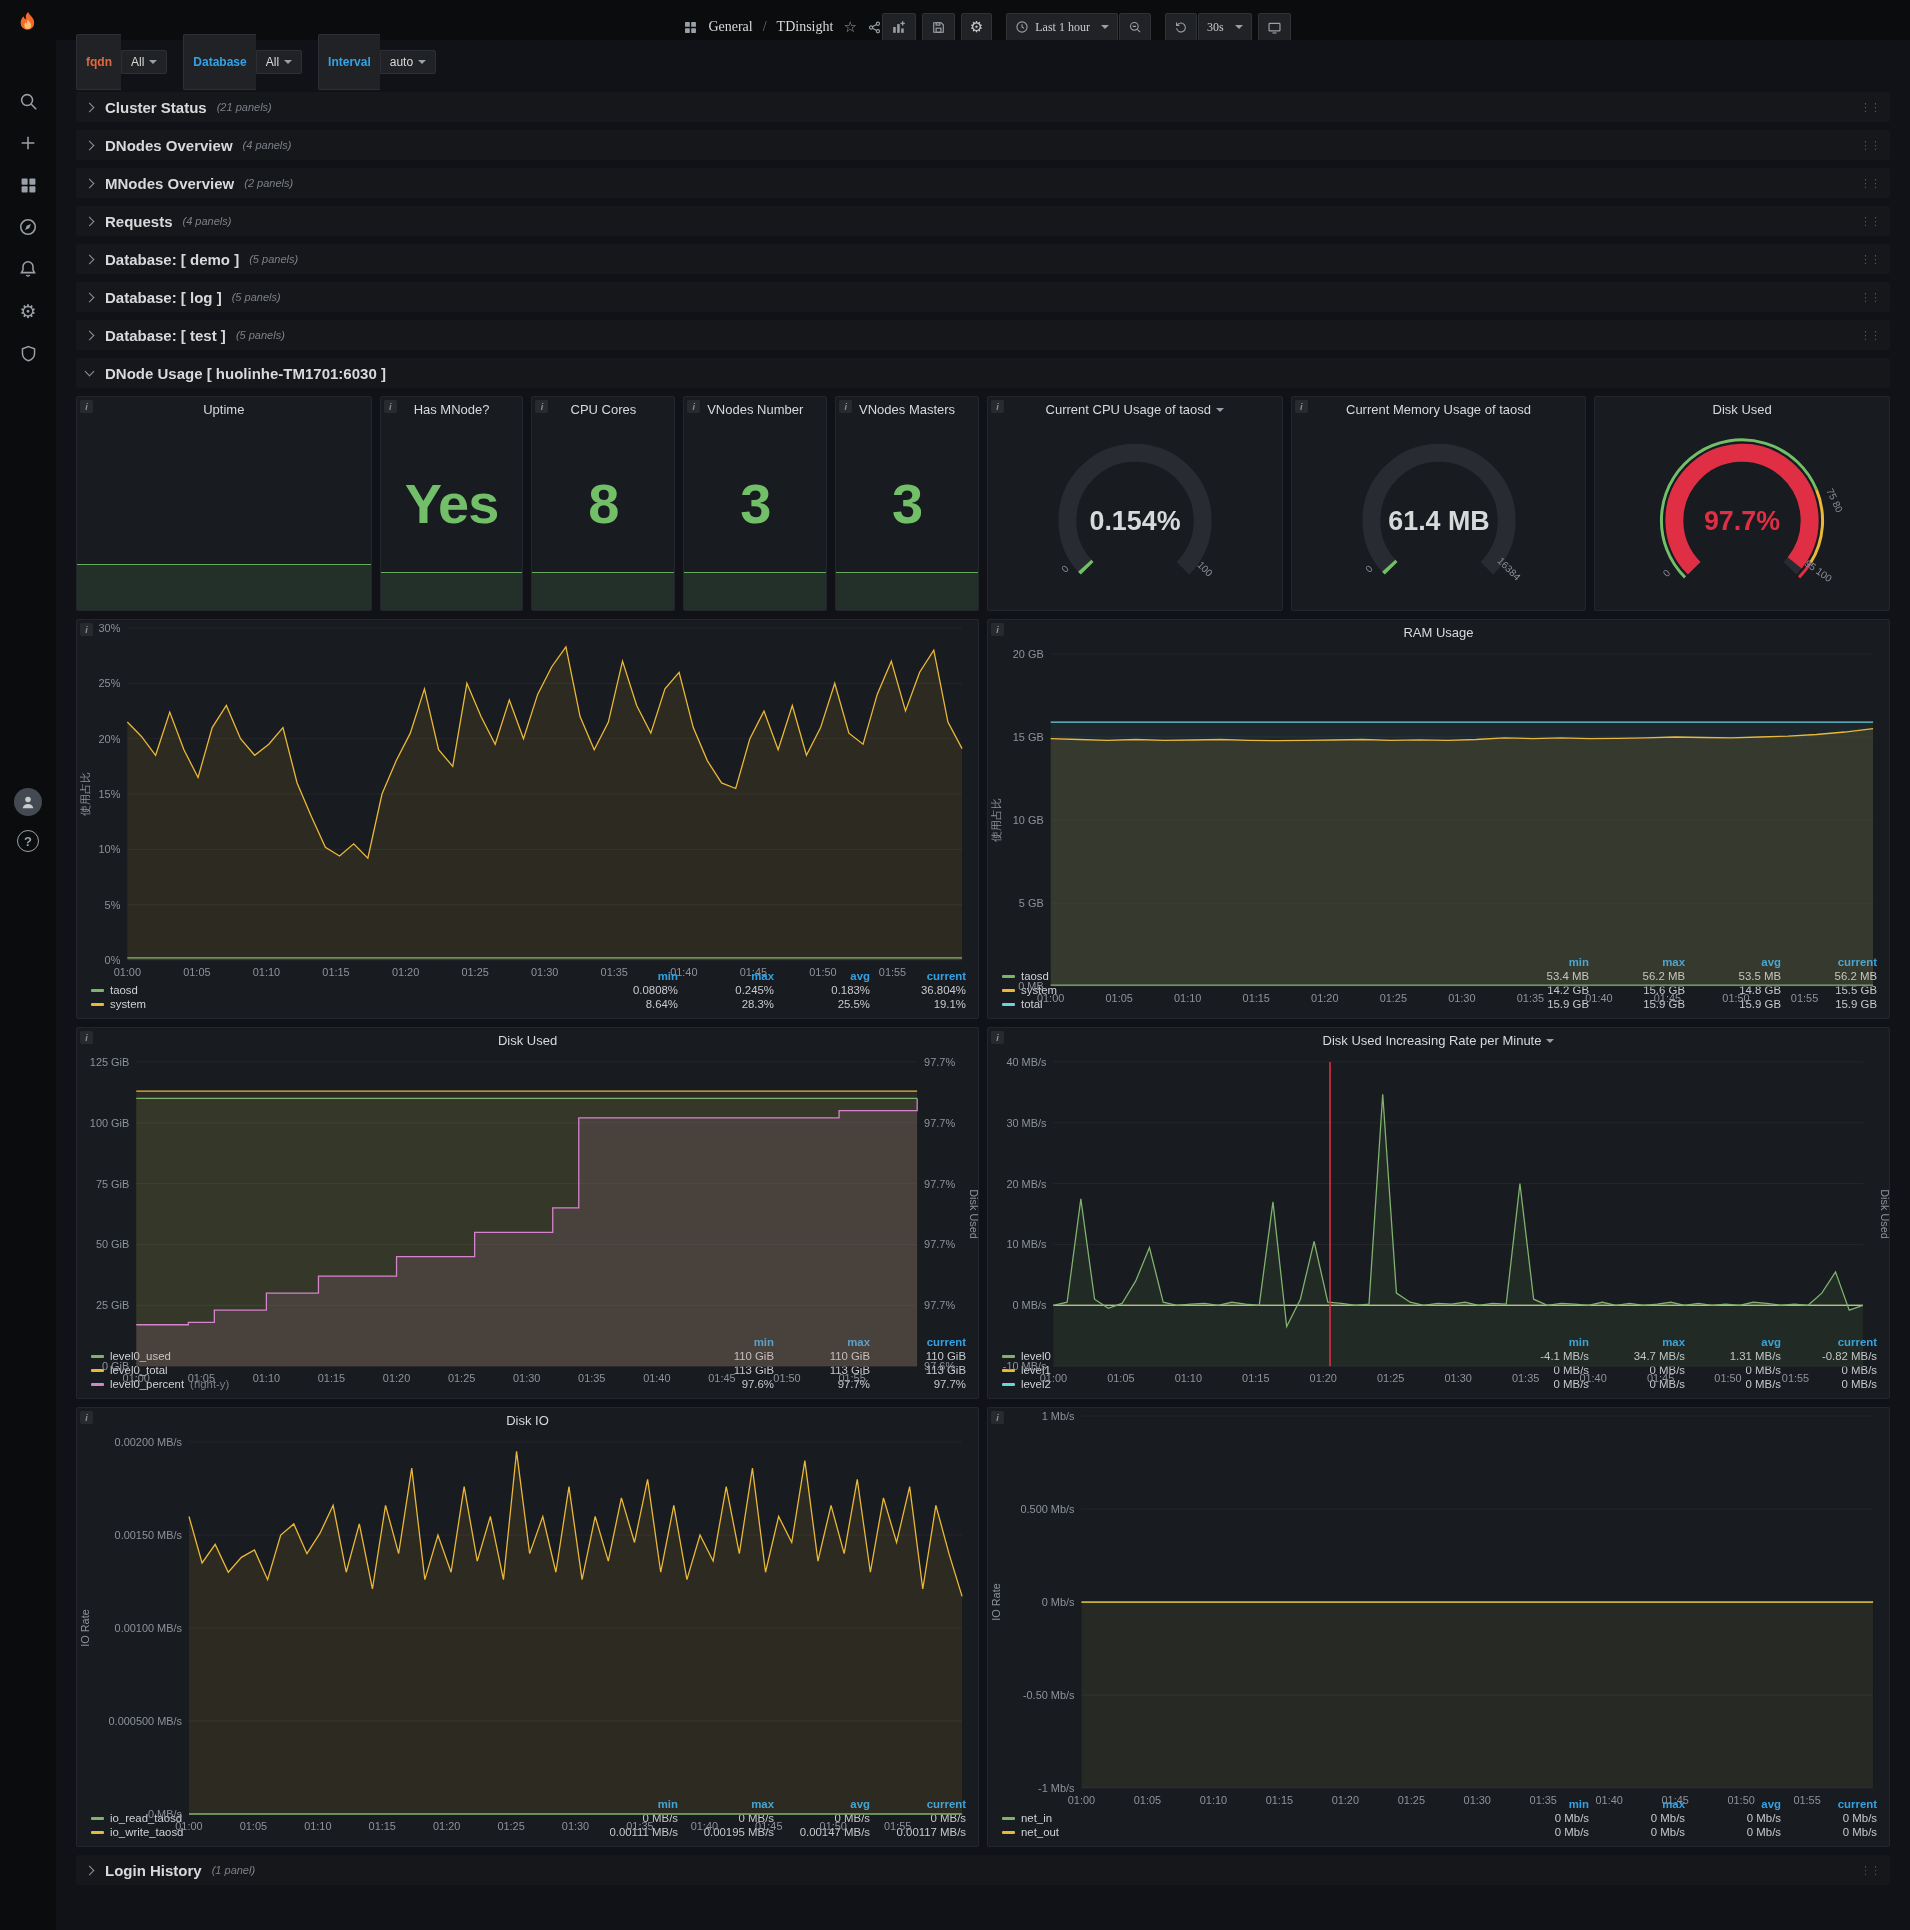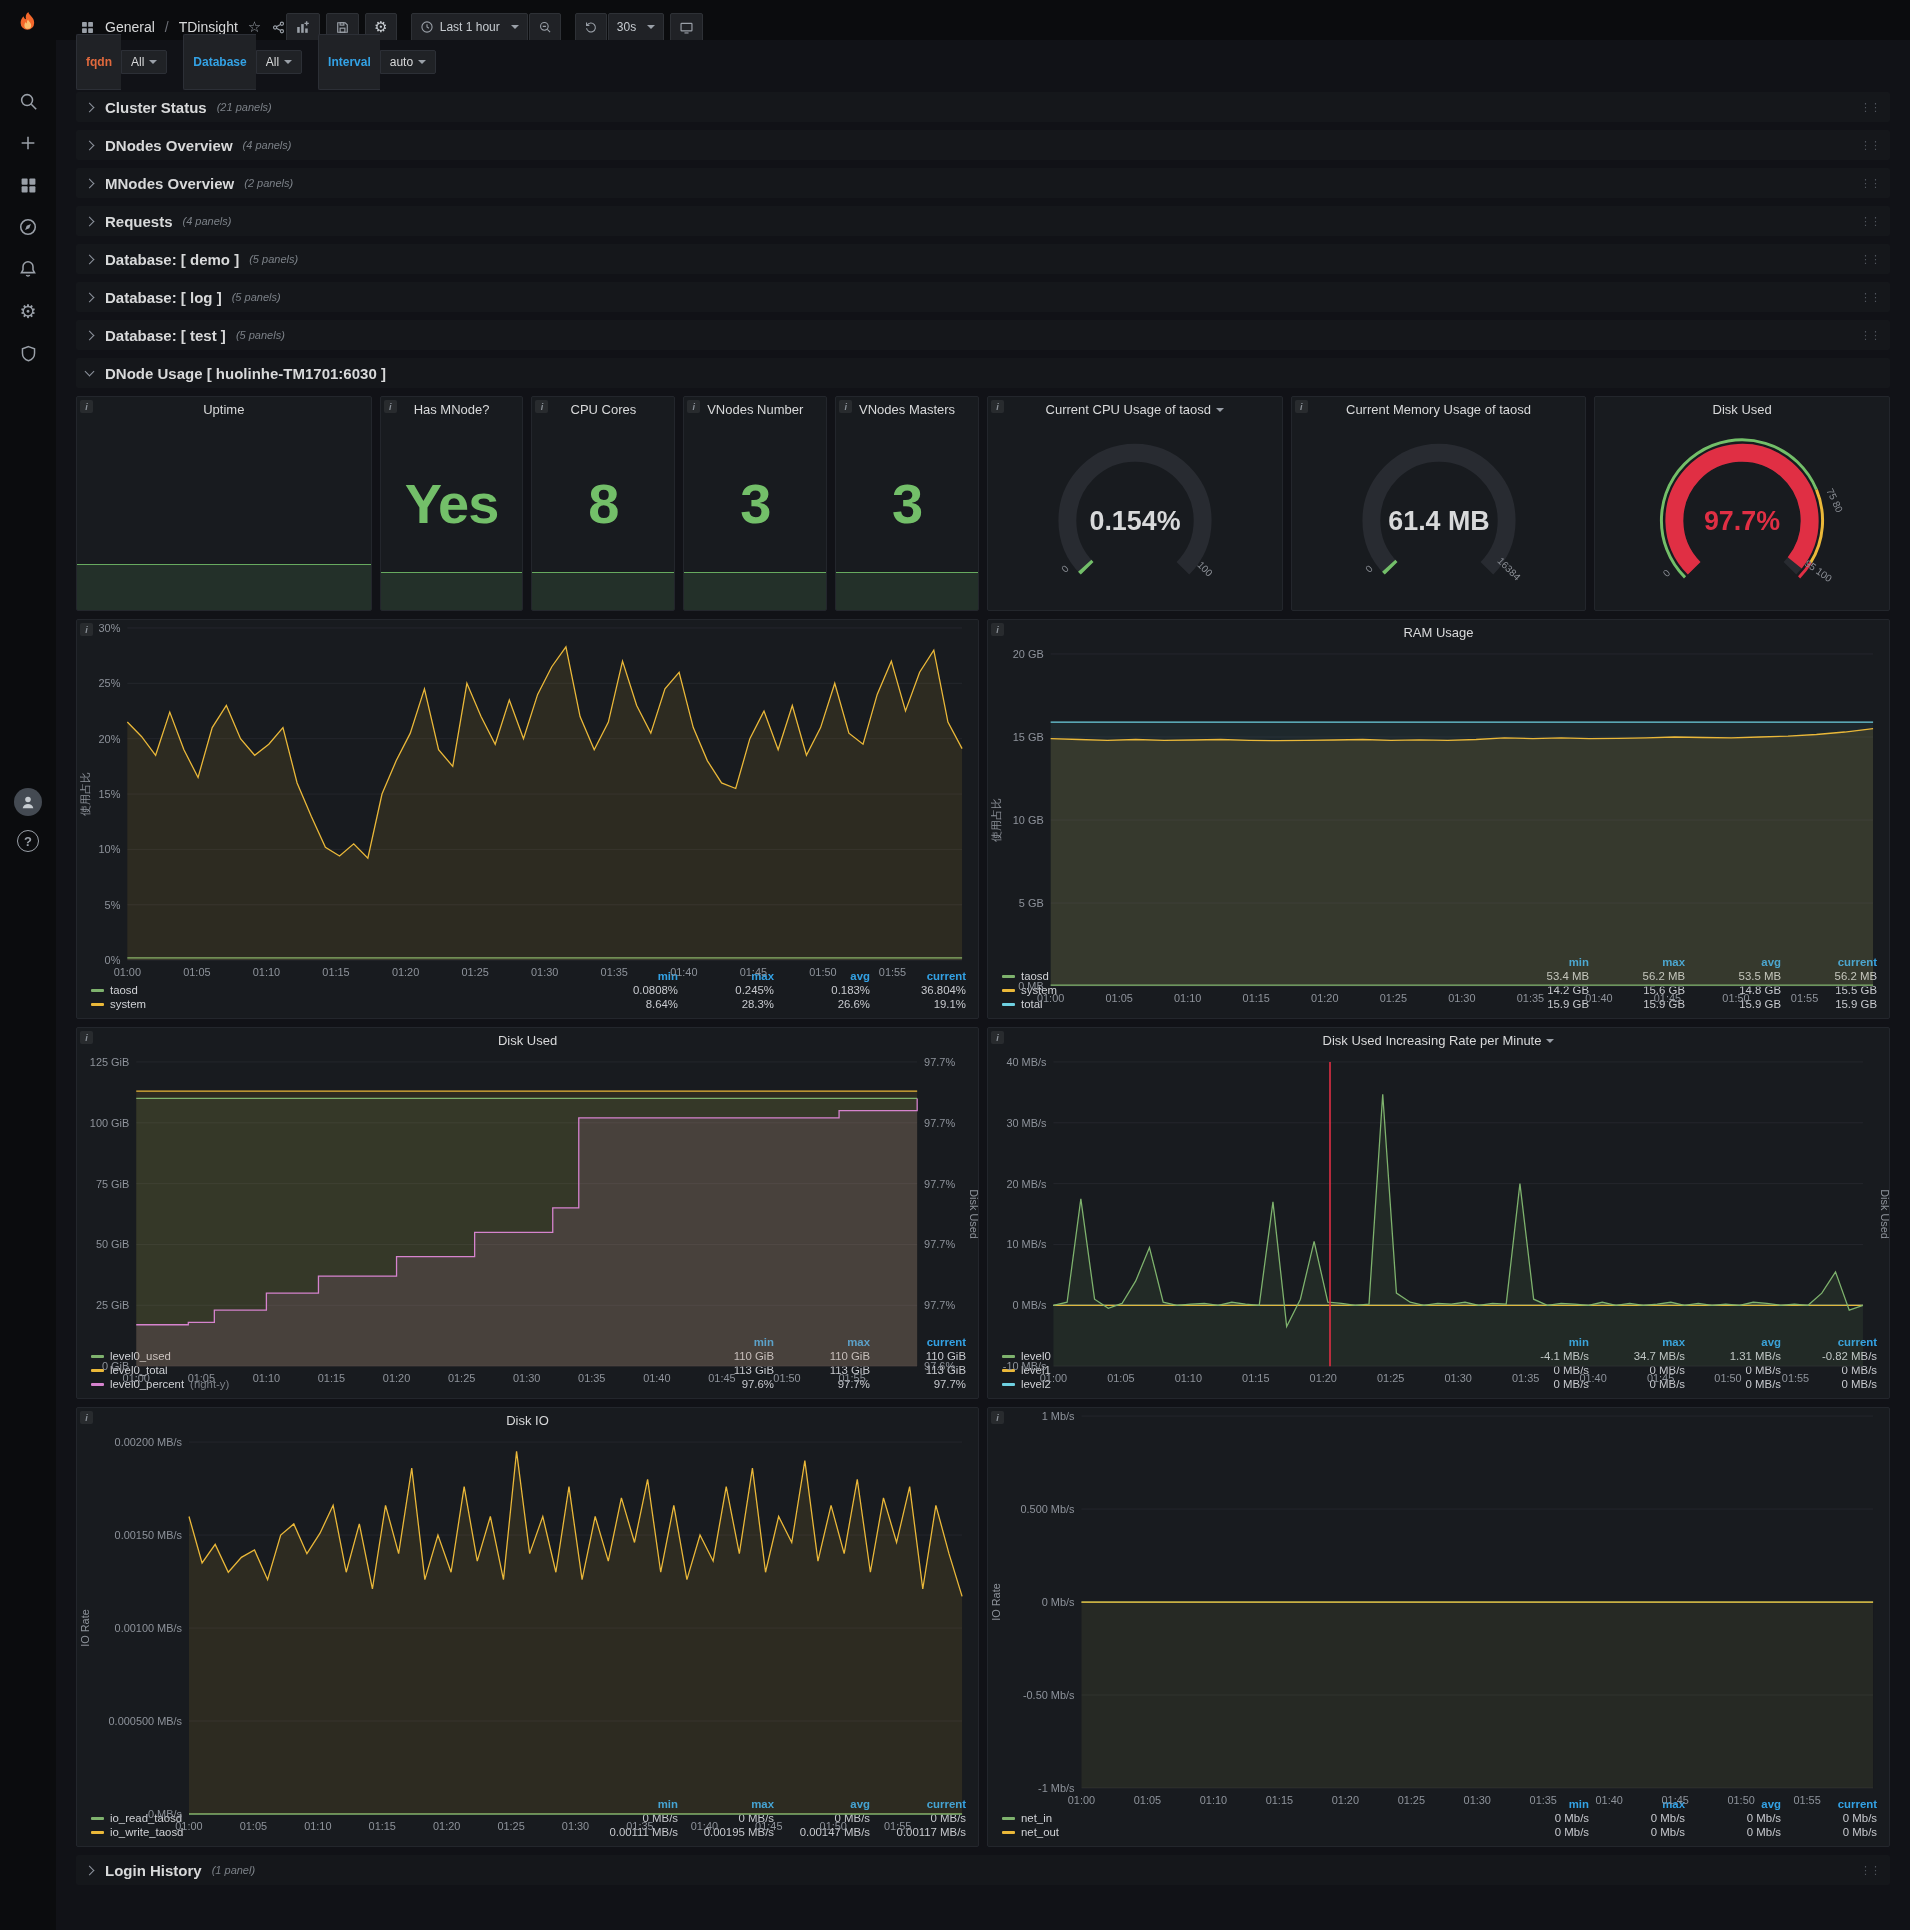--- a/index.html
+++ b/index.html
@@ -17,22 +17,22 @@
   .side-bottom { position:absolute; top:788px; left:0; width:56px; display:flex; flex-direction:column; align-items:center; gap:14px; }
   .avatar { width:28px; height:28px; border-radius:50%; background:#444a52; display:flex; align-items:center; justify-content:center; cursor:pointer; }
   .help-circle { width:22px; height:22px; border-radius:50%; border:1.5px solid #9aa0a8; color:#9aa0a8;
     font-size:13px; font-weight:700; display:flex; align-items:center; justify-content:center; cursor:pointer; }
   .sic { stroke:#9aa0a8; stroke-width:1.7; fill:none; }
   .sicf { fill:#9aa0a8; stroke:none; }
 
   
   .main { flex:1; display:flex; flex-direction:column; min-width:0; }
 
-  .navbar { height:40px; background:#0b0c0e; display:flex; align-items:center; justify-content:flex-start;
-    padding:14px 16px 0 24px; }
+  .navbar { height:40px; background:#0b0c0e; display:flex; align-items:center; justify-content:center;
+    padding:14px 16px 0 24px;font-family:Liberation Serif, serif; }
   .nav-left { display:flex; align-items:center; gap:10px; font-size:14px; }
   .crumb { color:#d8d9da; cursor:pointer; }
   .crumb-sep { color:#6e7077; }
   .nav-ic { color:#9aa0a8; font-size:15px; cursor:pointer; display:flex; align-items:center; }
   .nav-right { display:flex; align-items:center; gap:6px; }
   .nv-btn { height:29px; min-width:30px; display:flex; align-items:center; justify-content:center; gap:6px;
     background:#202226; border:1px solid #2e3136; border-radius:2px; color:#c7ccd1; font-size:12px;
     padding:0 8px; cursor:pointer; white-space:nowrap; }
   .nv-group { display:flex; gap:1px; margin-left:8px; }
   .caret { display:inline-block; width:0; height:0; border:4px solid transparent; border-top-color:#9aa0a8;
@@ -422,21 +422,21 @@
               <span class="lg-v">0.0808%</span>
               <span class="lg-v">0.245%</span>
               <span class="lg-v">0.183%</span>
               <span class="lg-v">36.804%</span>
               <span class="lg-name">
                 <span class="swatch" style="background: rgb(234, 184, 57);"></span>
                 <span>system</span>
               </span>
               <span class="lg-v">8.64%</span>
               <span class="lg-v">28.3%</span>
-              <span class="lg-v">26.6%</span>
+              <span class="lg-v">25.5%</span>
               <span class="lg-v">19.1%</span>
             </div>
         </section>
         <section class="panel chart-panel span-12">
           <span class="info-corner">i</span>
           <div class="panel-title"><span>RAM Usage</span></div>
           <div class="plot"><svg width="901" height="362" viewBox="0 0 906 364">
                 <line x1="63" x2="890" y1="342" y2="342" stroke="#24262c" stroke-width="1"></line>
                 <text x="56" y="346" fill="#8e939b" font-size="11" text-anchor="end">0 MB</text>
                 <line x1="63" x2="890" y1="258.5" y2="258.5" stroke="#24262c" stroke-width="1"></line>

